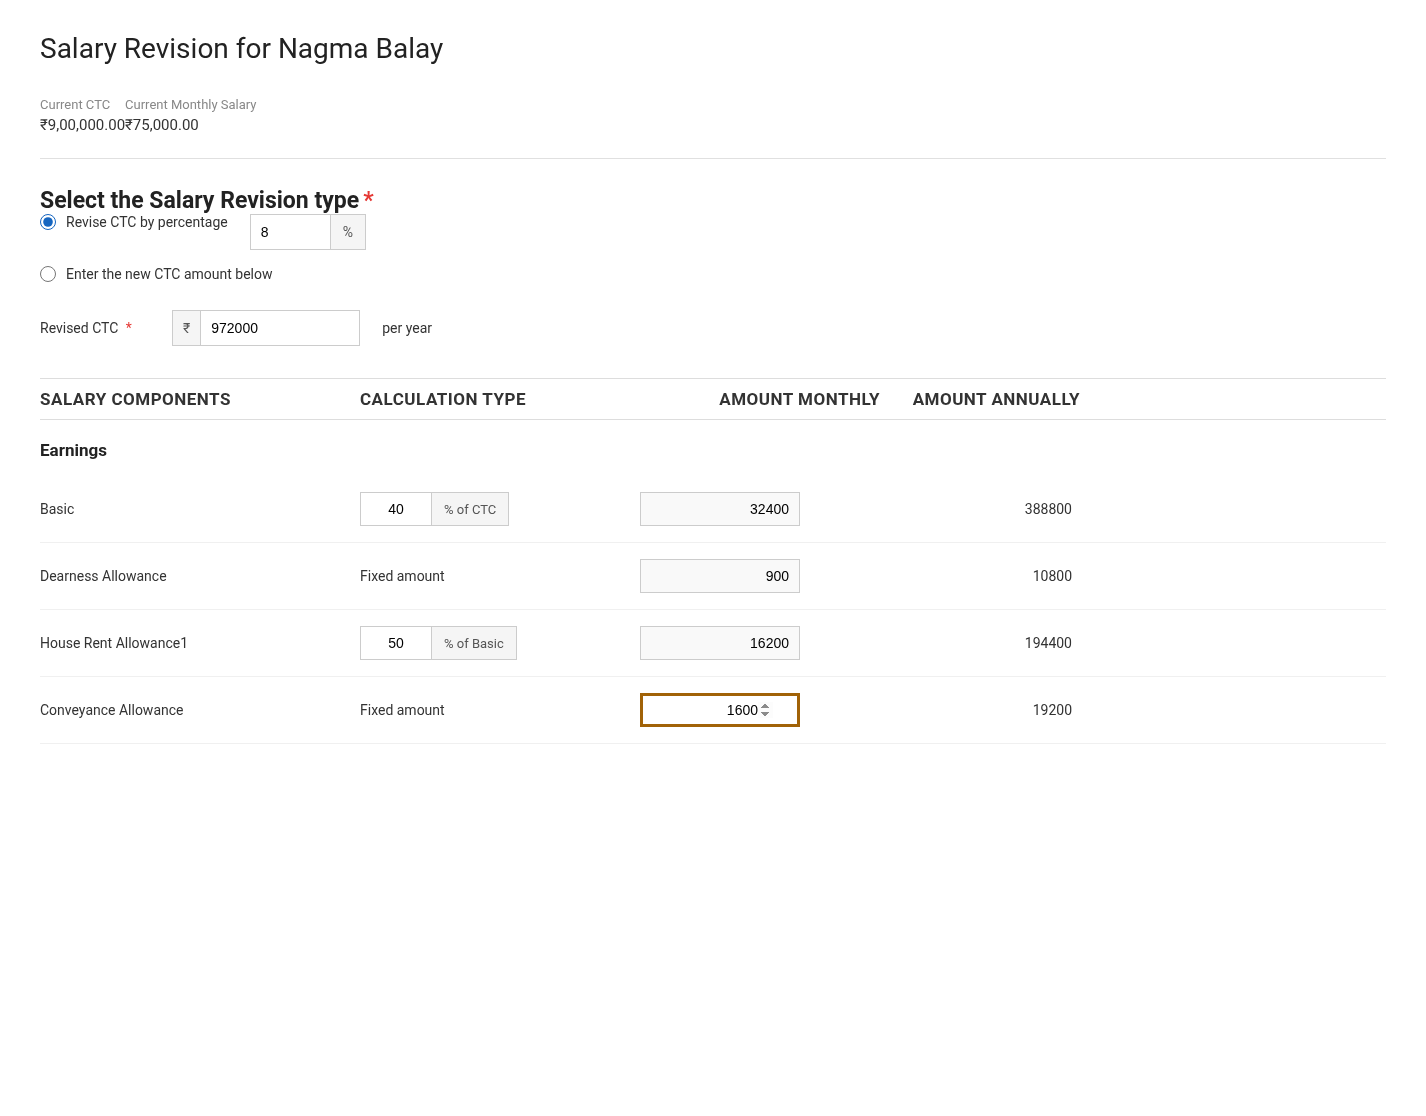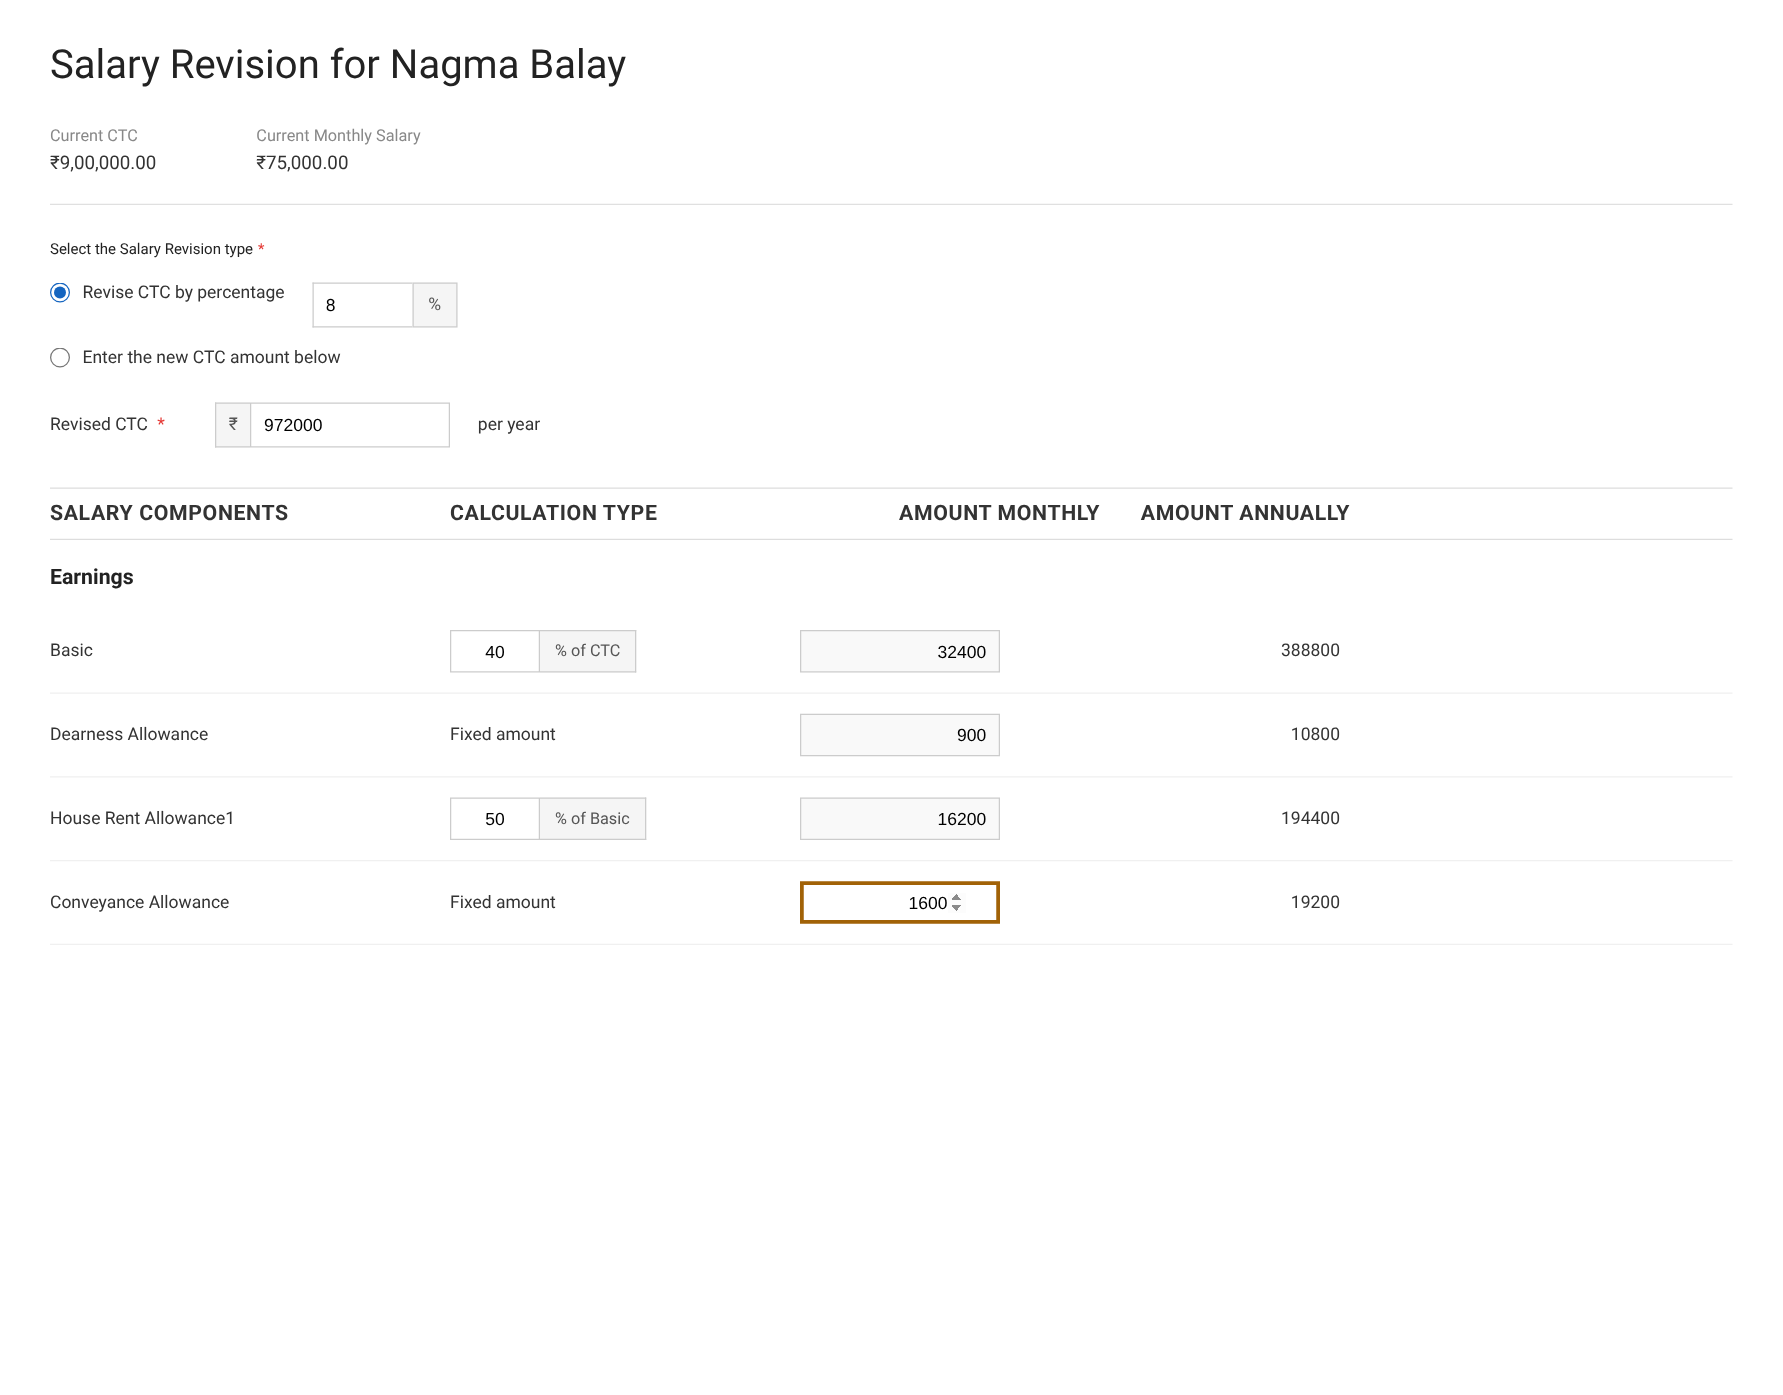--- a/index.html
+++ b/index.html
@@ -11,29 +11,28 @@
     body {
       font-family: -apple-system, BlinkMacSystemFont, 'Segoe UI', Roboto, sans-serif;
       background: #ffffff;
       color: #333333;
       font-size: 14px;
       padding: 32px 40px;
       max-width: 1426px;
     }
 
     .page-title {
-      font-size: 32px;
+      font-size: 28px;
       font-weight: 400;
       color: #222222;
       margin-bottom: 32px;
     }
 
     .current-info {
       display: flex;
-      gap: 80px;
       margin-bottom: 24px;
     }
 
     .info-block {
       display: flex;
       flex-direction: column;
       gap: 4px;
     }
 
     .info-label {
@@ -47,24 +46,23 @@
       font-weight: 400;
     }
 
     .divider {
       border: none;
       border-top: 1px solid #e0e0e0;
       margin: 16px 0 28px 0;
     }
 
     .section-title {
-      font-size: 12px;
-      font-weight: 400;
+      font-size: 23px;
+      font-weight: 700;
       color: #222222;
-      margin-bottom: 20px;
     }
 
     .required-star {
       color: #e53935;
       margin-left: 4px;
     }
 
     .radio-group {
       display: flex;
       flex-direction: column;

